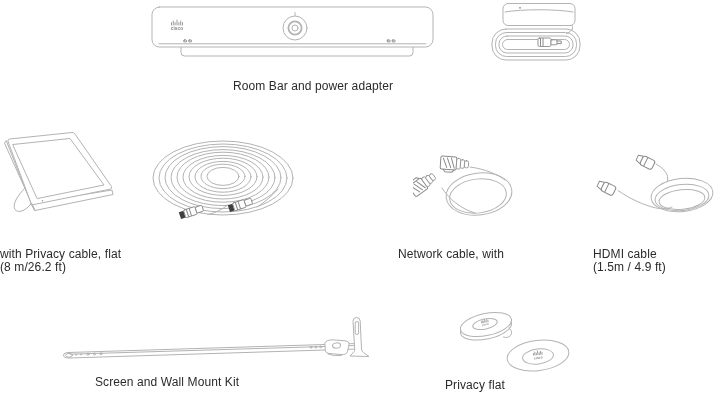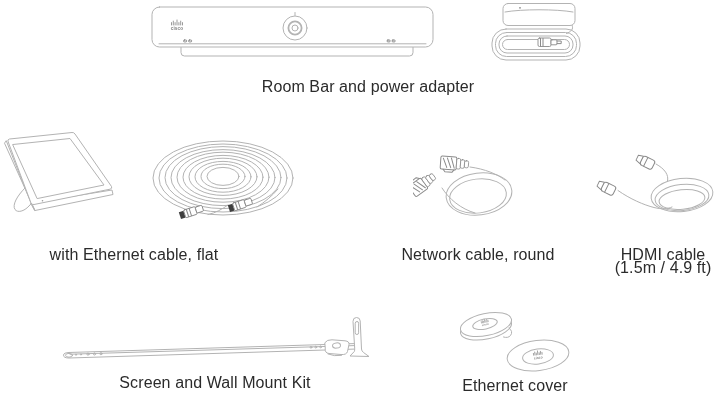--- a/index.html
+++ b/index.html
@@ -1,20 +1,20 @@
 <!DOCTYPE html>
 <html><head>
 <meta charset="utf-8">
 <style>
   html,body{margin:0;padding:0;background:#fff;}
   .canvas{position:relative;width:722px;height:400px;background:#fff;overflow:hidden;
           font-family:"Liberation Sans",sans-serif;}
   .illus{position:absolute;}
-  .caption{position:absolute;font-size:16px;line-height:13.4px;color:#2b2b2b;
-           text-align:center;letter-spacing:0.1px;}
+  .caption{position:absolute;font-size:12px;line-height:13.4px;color:#2b2b2b;
+           letter-spacing:0.1px;}
   .ln{fill:none;stroke:#b3b3b3;stroke-width:1;}
   .lnf{fill:#ffffff;stroke:#b3b3b3;stroke-width:1;}
   .dk{stroke:#8a8a8a;}
   .dkf{fill:#3f3f3f;stroke:none;}
   svg *{stroke-linecap:round;stroke-linejoin:round;}
   svg text{stroke:none;font-family:"Liberation Sans",sans-serif;}
 </style>
 </head>
 <body>
 
@@ -97,21 +97,22 @@
     </g>
     <g transform="translate(80,76) rotate(-18)">
       <rect x="0" y="-7" width="5" height="7" class="dkf"></rect>
       <rect x="5" y="-7.6" width="12" height="8" rx="1" fill="#fff" class="dk" stroke-width="0.9"></rect>
       <path d="M8,-7.4 v7.4 M11,-7.4 v7.4" class="ln dk" stroke-width="0.5"></path>
       <rect x="17" y="-6.8" width="7" height="6.2" rx="1" fill="#fff" class="dk" stroke-width="0.9"></rect>
     </g>
   </svg>
 
   <div class="caption" style="left:0;top:248px;width:268px">
-    <div>with Ethernet cable, flat</div>
+    <div>with Privacy cable, flat</div>
+    <div>(8 m/26.2 ft)</div>
   </div>
 
   <svg class="illus" style="left:413px;top:147px" width="112" height="90" viewBox="0 0 112 90">
     <g class="ln" stroke-width="1">
       <ellipse cx="66" cy="47" rx="33" ry="21" transform="rotate(-7 66 47)"></ellipse>
       <ellipse cx="65" cy="49" rx="28.5" ry="17" transform="rotate(-7 65 49)"></ellipse>
     </g>
     <path d="M57,20 C72,22 84,27 92,33" class="ln" stroke-width="1"></path>
     <path d="M29,41 C36,52 48,62 62,66" class="ln" stroke-width="1"></path>
     <g transform="translate(28,9) rotate(4)">
@@ -126,21 +127,21 @@
       <rect x="0" y="-13" width="15" height="13" rx="1.5" fill="#fff" class="dk" stroke-width="1"></rect>
       <path d="M2.5,-11 l3.5,9 M6,-11.5 l3.5,9.5 M9.5,-12 l3.5,10" class="ln dk" stroke-width="0.5"></path>
       <path d="M2.5,-13 l2,-2.5 h7 l2,2.5" class="ln dk" stroke-width="0.8"></path>
       <rect x="15" y="-11.8" width="4" height="10.6" rx="1.6" fill="#fff" class="dk" stroke-width="0.8"></rect>
       <rect x="19" y="-10.8" width="4" height="8.6" rx="1.6" fill="#fff" class="dk" stroke-width="0.8"></rect>
       <rect x="23" y="-9.9" width="4" height="7" rx="1.6" fill="#fff" class="dk" stroke-width="0.8"></rect>
     </g>
   </svg>
 
   <div class="caption" style="left:398px;top:248px;width:160px">
-    <div>Network cable, round</div>
+    <div>Network cable, with</div>
   </div>
 
   <svg class="illus" style="left:592px;top:147px" width="126" height="82" viewBox="0 0 126 82">
     <g class="ln" stroke-width="1">
       <ellipse cx="90" cy="48" rx="31" ry="16.5" transform="rotate(-6 90 48)"></ellipse>
       <ellipse cx="90" cy="50.5" rx="27" ry="13" transform="rotate(-6 90 50.5)"></ellipse>
       <ellipse cx="90" cy="52.5" rx="23" ry="9.8" transform="rotate(-6 90 52.5)"></ellipse>
     </g>
     <path d="M64,17 C73,22 77,28 75.5,34" class="ln" stroke-width="1"></path>
     <path d="M26,43.5 C38,52 52,58 62,60.5 C70,62.5 76,62 80,60" class="ln" stroke-width="1"></path>
@@ -202,15 +203,15 @@
     <g>
       <ellipse cx="88" cy="52.5" rx="31" ry="15" transform="rotate(-7 88 52.5)" class="lnf" stroke-width="1"></ellipse>
       <ellipse cx="88" cy="53.5" rx="15.5" ry="7.5" transform="rotate(-7 88 53.5)" class="ln" stroke-width="0.8"></ellipse>
       <g transform="translate(88,52.5) rotate(-7) scale(0.78)">
         <path d="M-5.5,-3.4 v2.4 M-3.7,-4.9 v3.9 M-1.9,-3.4 v2.4 M0,-6 v5 M1.9,-3.4 v2.4 M3.7,-4.9 v3.9 M5.5,-3.4 v2.4" stroke="#8f8f8f" stroke-width="1" fill="none"></path>
         <text x="0" y="4.4" font-size="4.4" font-weight="bold" text-anchor="middle" fill="#8a8a8a">cisco</text>
       </g>
     </g>
   </svg>
 
-  <div class="caption" style="left:445px;top:379px;width:140px">Ethernet cover</div>
+  <div class="caption" style="left:445px;top:379px;width:140px">Privacy flat</div>
 
 </div>
 
 </body></html>

